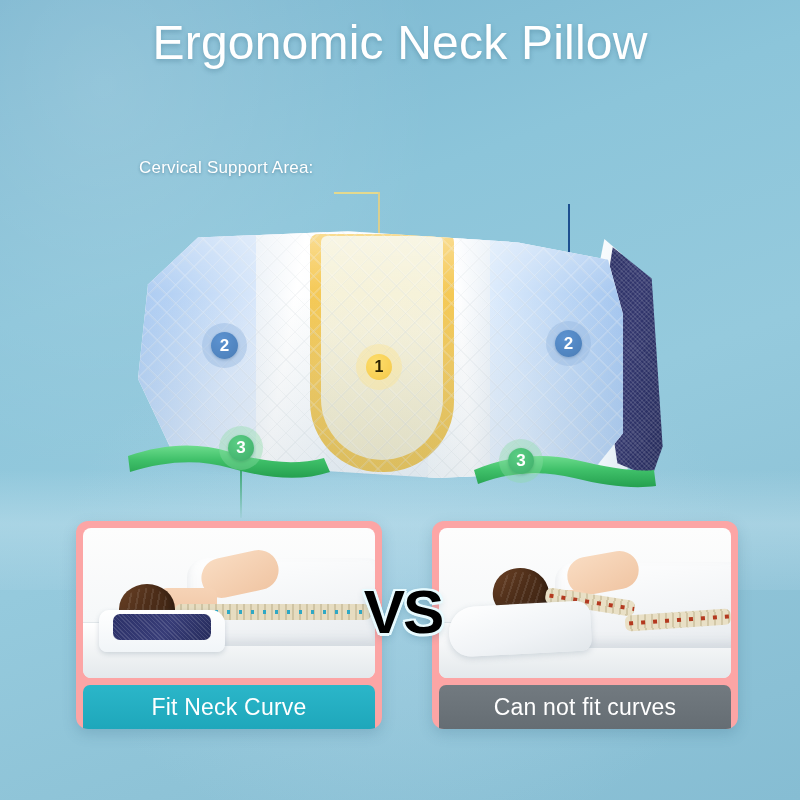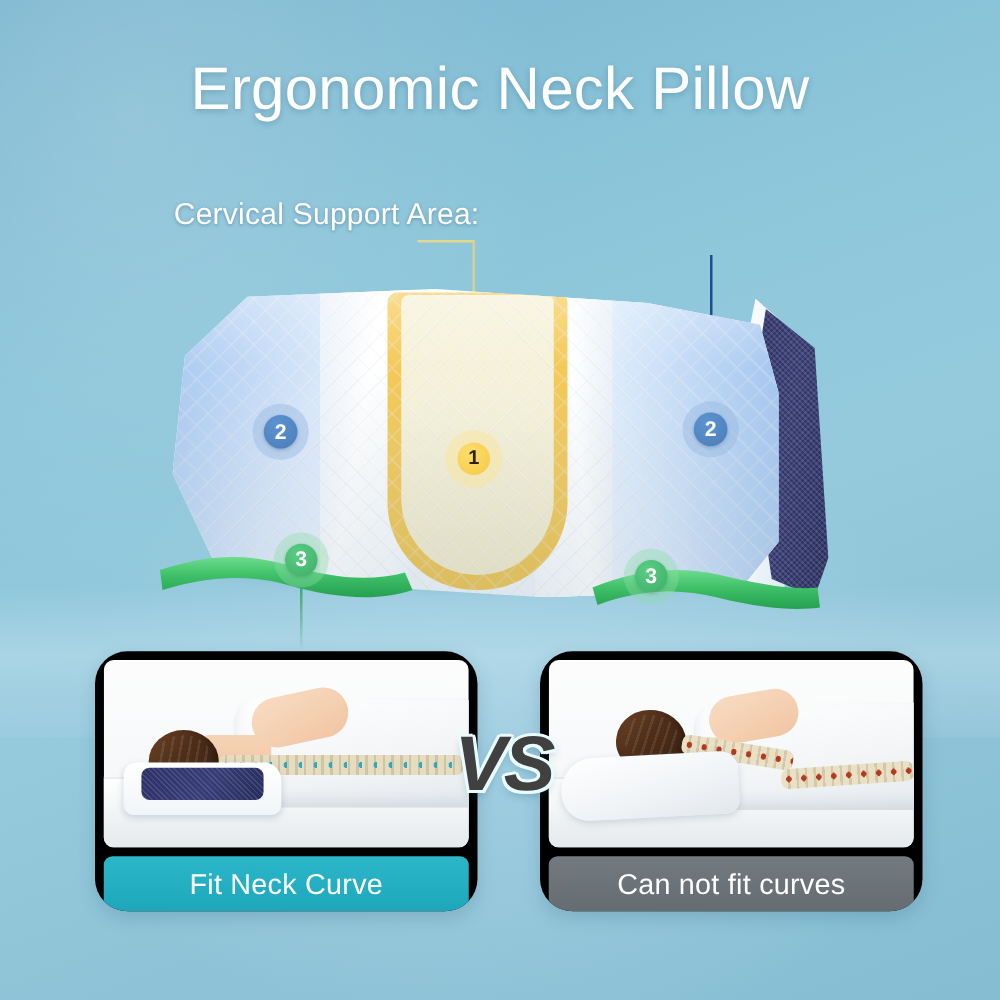--- a/index.html
+++ b/index.html
@@ -26,31 +26,30 @@
     position:absolute; left:0; right:0; top:470px; height:120px;
     background:linear-gradient(180deg, rgba(190,222,236,.0) 0%, rgba(196,226,238,.45) 45%, rgba(170,209,227,.25) 100%);
   }
 
   
   .title {
     position:absolute; top:18px; left:0; width:800px; text-align:center;
     font-size:48px; line-height:1.05; letter-spacing:.2px;
     color:#ffffff; font-weight:400;
     text-shadow:0 2px 5px rgba(40,90,115,.33);
-    margin-top:29px;
   }
   .subtitle {
     position:absolute; top:84px; left:0; width:800px; text-align:center;
     font-size:25px; color:#f4fbfd; font-weight:300; letter-spacing:.1px;
     text-shadow:0 1px 3px rgba(40,90,115,.3);
   }
 
   
   .callout {
-    position:absolute; color:#ffffff; font-size:24px; font-weight:400;
+    position:absolute; color:#ffffff; font-size:17px; font-weight:400;
     letter-spacing:.2px; white-space:nowrap;
     text-shadow:0 1px 3px rgba(35,85,110,.45);
   }
   #callout-cervical { left:139px; top:158px; }
   #callout-facial   { left:487px; top:158px; }
 
   
   .leader { position:absolute; }
   #leader-yellow-h { left:334px; top:192px; width:46px; height:2px; background:#e8da8a; opacity:.95; }
   #leader-yellow-v { left:378px; top:192px; width:2px;  height:172px; background:#ddd08b; opacity:.95; }
@@ -182,21 +181,21 @@
     background:radial-gradient(circle at 38% 30%, #3cc46f 0%, #1fa253 65%, #158a44 100%);
     box-shadow:0 1px 3px rgba(10,80,40,.4);
   }
   .badge-green .halo { background:rgba(140,220,165,.38); }
   #badge-3-left  { left:228px; top:435px; }
   #badge-3-right { left:508px; top:448px; }
 
   
   .panel {
     position:absolute; top:521px; width:306px; height:208px;
-    border-radius:26px; background:#000000;
+    border-radius:12px; background:#fca5a5;
     padding:7px 7px 0 7px;
     box-shadow:0 5px 14px rgba(45,95,125,.22);
     overflow:hidden;
   }
   #panel-left  { left:76px; }
   #panel-right { left:432px; }
 
   .panel-img { position:relative; width:292px; height:150px; border-radius:8px; overflow:hidden; }
   .scene-bg { position:absolute; inset:0; background:linear-gradient(180deg,#fdfdfd 0%,#f6f8f9 58%,#eef1f3 100%); }
   .mattress {
@@ -281,21 +280,21 @@
     display:flex; align-items:center; justify-content:center;
     font-size:23px; color:#ffffff; font-weight:400; letter-spacing:.2px;
   }
   #caption-left  { background:linear-gradient(180deg,#2bb6c9 0%,#1ea7bb 100%); }
   #caption-right { background:linear-gradient(180deg,#727a80 0%,#656d73 100%); }
 
   
   #vs-badge {
     position:absolute; left:361px; top:572px; width:84px; height:78px;
     display:flex; align-items:center; justify-content:center;
-    font-size:62px; font-weight:700; font-style:italic; color:#404040;
+    font-size:62px; font-weight:700; color:#000000;
     letter-spacing:-2px; z-index:6;
     text-shadow:
       -2.5px 0 #e8fbff, 2.5px 0 #e8fbff, 0 -2.5px #e8fbff, 0 2.5px #e8fbff,
       -2px -2px #e8fbff, 2px -2px #e8fbff, -2px 2px #e8fbff, 2px 2px #e8fbff,
       0 4px 8px rgba(30,90,115,.3);
   }
 </style>
 </head>
 <body>
 

